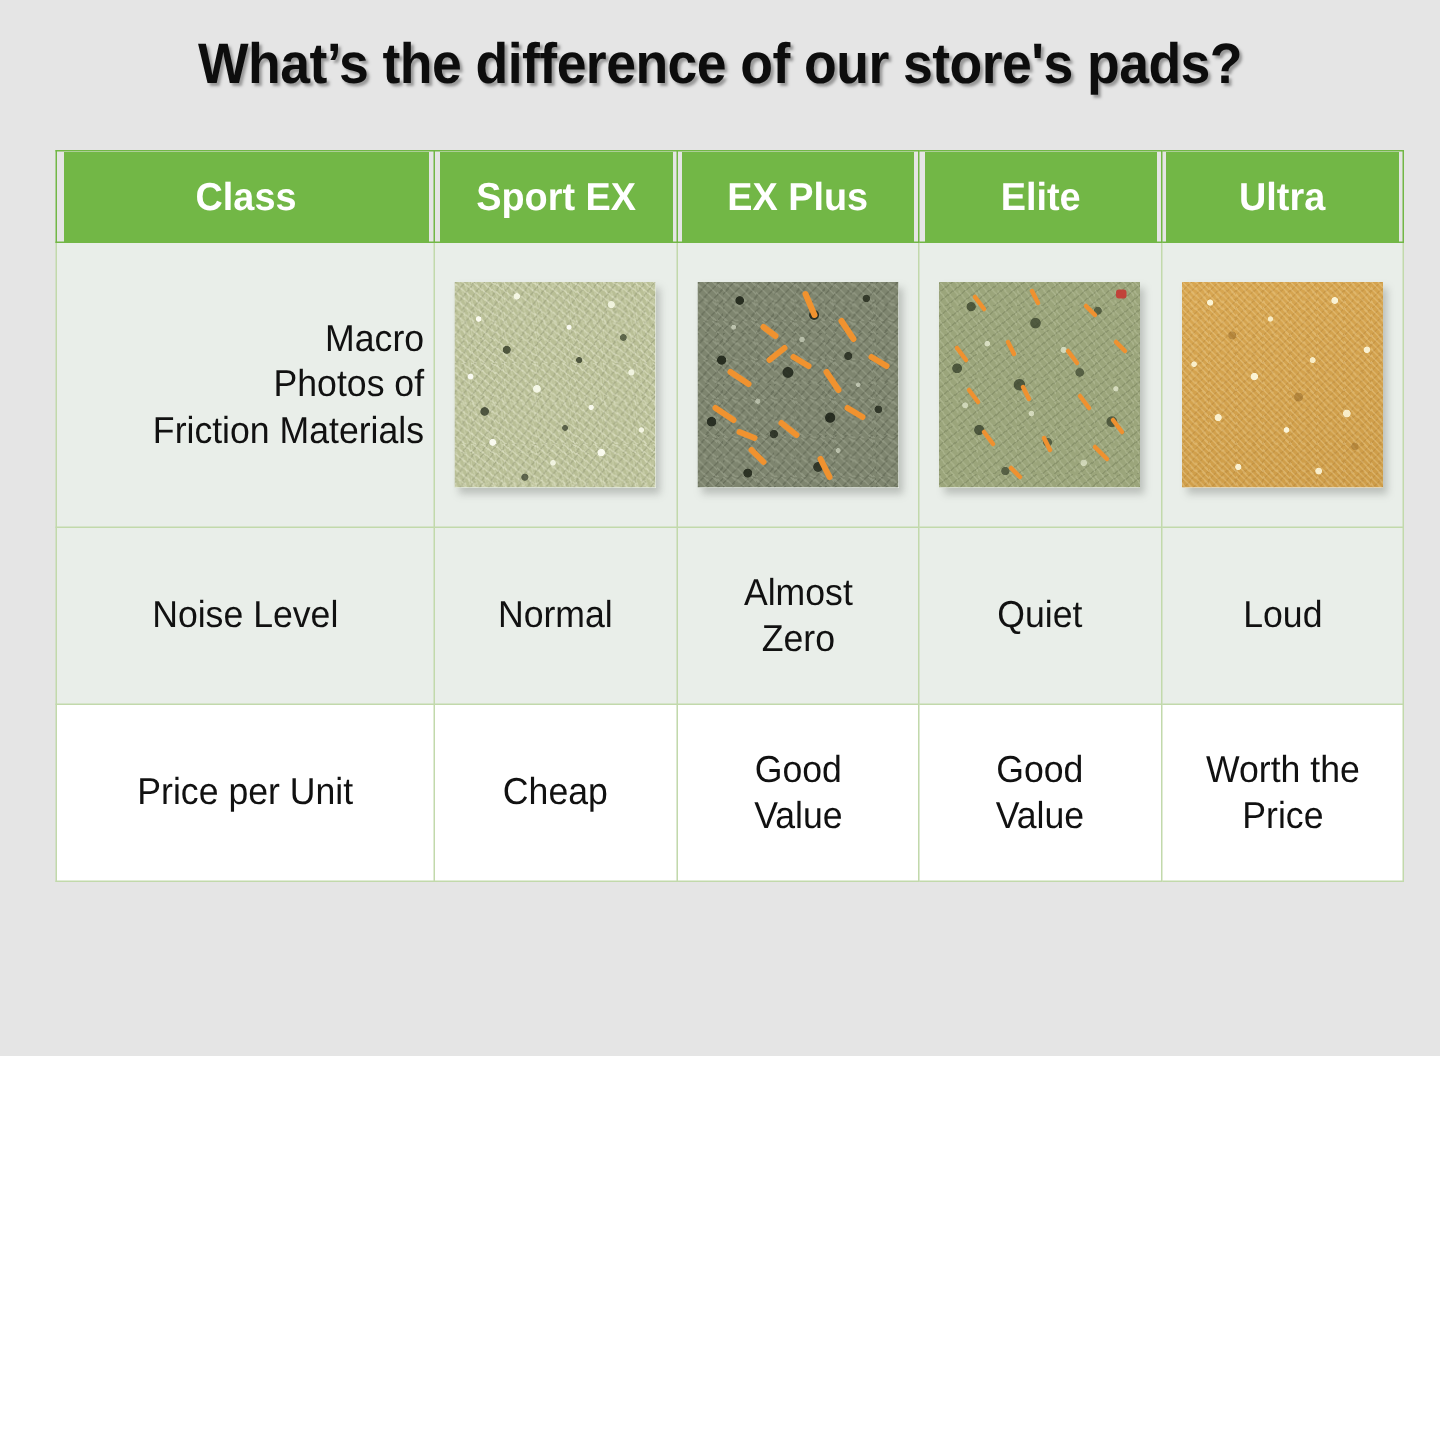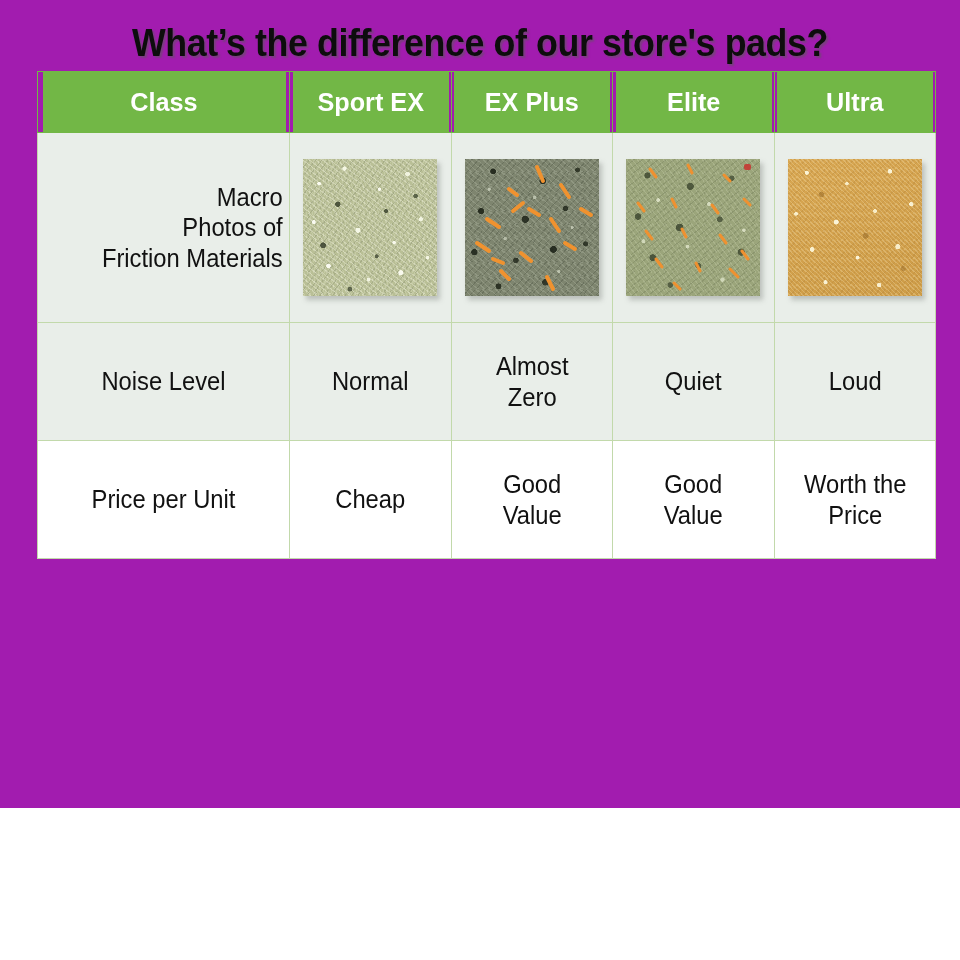--- a/index.html
+++ b/index.html
@@ -8,22 +8,22 @@
     width: 960px;
     height: 960px;
     background: #ffffff;
     font-family: "Liberation Sans", "DejaVu Sans", sans-serif;
     overflow: hidden;
   }
 
   .page {
     position: relative;
     width: 960px;
-    height: 808px;
-    background: #a21caf;
+    height: 704px;
+    background: #e5e5e5;
   }
 
   
   .title {
     position: absolute;
     top: 22px;
     left: 0;
     width: 960px;
     text-align: center;
     font-size: 38px;
@@ -33,21 +33,21 @@
     text-shadow: 2px 2px 2px rgba(90,90,90,0.55);
     transform: scaleX(0.94);
     transform-origin: center;
     white-space: nowrap;
   }
 
   
   .table {
     position: absolute;
     left: 37px;
-    top: 71px;
+    top: 100px;
     width: 898px;
     border-collapse: collapse;
     table-layout: fixed;
     padding-left: 10px;
   }
 
   .table td, .table th {
     border: 1px solid #c2d9ab;
     text-align: center;
     vertical-align: middle;

